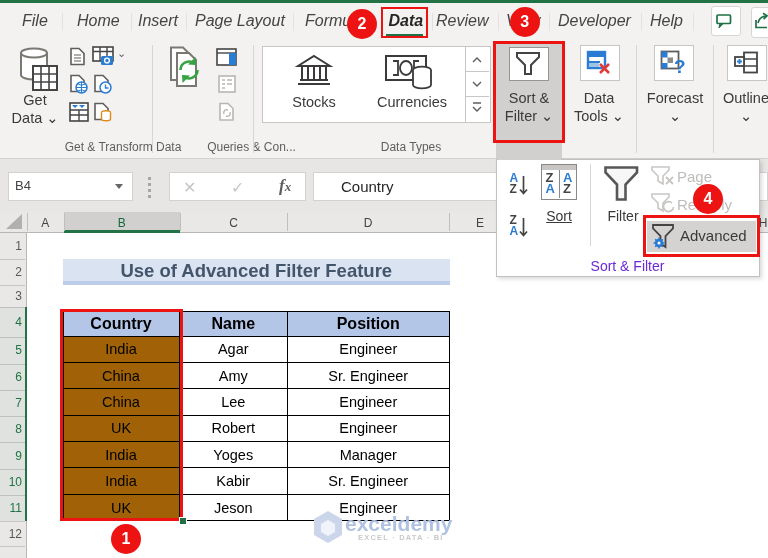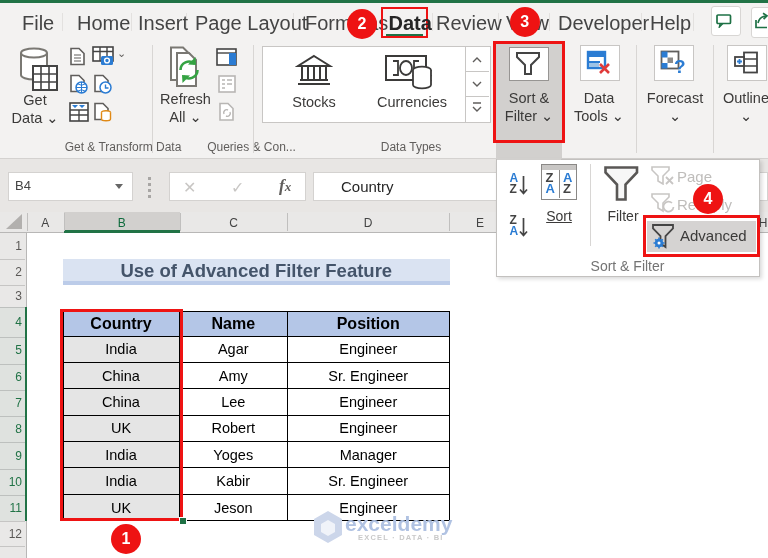--- a/index.html
+++ b/index.html
@@ -1,19 +1,19 @@
 <!DOCTYPE html>
 <html><head>
 <meta charset="utf-8">
 <style>
   html,body{margin:0;padding:0;}
   #stage{position:relative;width:768px;height:558px;overflow:hidden;
     font-family:"Liberation Sans",sans-serif;background:#fff;}
   .abs{position:absolute;}
-  .tab{position:absolute;top:11.5px;font-size:20px;color:#444;white-space:nowrap;}
+  .tab{position:absolute;top:11.5px;font-size:16px;color:#444;white-space:nowrap;font-style:italic;}
   .circ{position:absolute;border-radius:50%;background:#ee1313;color:#fff;
     font-weight:bold;text-align:center;}
   .rlabel{position:absolute;font-size:14.5px;color:#3b3a39;text-align:center;white-space:nowrap;line-height:18px;}
   .glabel{position:absolute;font-size:12px;color:#605e5c;text-align:center;white-space:nowrap;padding-left:48px;}
   .vsep{position:absolute;width:1px;background:#d8d6d4;}
   .iconbox{position:absolute;background:#fff;border:1px solid #c8c6c4;}
   .chead{position:absolute;top:212px;height:21px;font-size:12px;color:#444;
     text-align:center;line-height:22px;}
   .rnum{position:absolute;left:0;width:22px;font-size:12px;color:#5a5856;text-align:right;}
   .menulbl{position:absolute;font-size:14px;color:#3b3a39;text-align:center;}
@@ -110,21 +110,20 @@
   <div class="vsep" style="left:152px;top:45px;height:108px;"></div>
 
   <svg class="abs" style="left:169px;top:46px;" width="34" height="43" viewBox="0 0 34 43">
     <path d="M2 1.5 h12 l7 7 V34 H2 z" fill="#fff" stroke="#7a7873" stroke-width="2"></path>
     <path d="M8 7 h12 l7 7 V40 H8 z" fill="#fff" stroke="#7a7873" stroke-width="2"></path>
     <path d="M11.5 24 a8.5 8.5 0 0 1 14-6.4" fill="none" stroke="#35a343" stroke-width="2.6"></path>
     <path d="M28.5 24 a8.5 8.5 0 0 1 -14 6.4" fill="none" stroke="#35a343" stroke-width="2.6"></path>
     <path d="M26.5 11 l0.5 8 l-8-0.5 z" fill="#35a343"></path>
     <path d="M13.5 37 l-0.5-8 l8 0.5 z" fill="#35a343"></path>
   </svg>
-  <div class="rlabel" style="left:158px;top:90px;width:55px;">Refresh<br>All ⌄</div>
   <svg class="abs" style="left:216px;top:48px;" width="21" height="18" viewBox="0 0 21 18">
     <rect x="1" y="1" width="19" height="16" fill="#fff" stroke="#444" stroke-width="1.6"></rect>
     <path d="M1 5 h19" stroke="#444" stroke-width="1.4"></path>
     <rect x="13" y="5" width="7" height="12" fill="#2b7cd3"></rect>
   </svg>
   <svg class="abs" style="left:218px;top:75px;" width="18" height="18" viewBox="0 0 18 18">
     <rect x="1" y="1" width="16" height="16" fill="#fff" stroke="#b8b6b4" stroke-width="1.6"></rect>
     <path d="M4 5 h3 M9 5 h5 M4 9 h3 M9 9 h5 M4 13 h3" stroke="#b8b6b4" stroke-width="1.3"></path>
   </svg>
   <svg class="abs" style="left:218px;top:102px;" width="18" height="20" viewBox="0 0 18 20">
@@ -303,21 +302,21 @@
       <tr style="height:26.4px;">
             <td class="gc">UK</td>
             <td class="wc">Jeson</td>
             <td class="wc">Engineer</td>
           </tr>
     </tbody>
       </table>
   </div>
   <style>
     #tbl td{padding:0;}
-    .gc{background:#e5e5e5;border:1.6px solid #000;text-align:center;font-size:14.5px;color:#000;}
+    .gc{background:#a16207;border:1.6px solid #000;text-align:center;font-size:14.5px;color:#000;}
     .wc{background:#fff;border:1.6px solid #000;text-align:center;font-size:14.5px;color:#000;}
   </style>
 
   <svg class="abs" style="left:311px;top:510px;" width="34" height="34" viewBox="0 0 34 34">
     <polygon points="17,1 31,9 31,25 17,33 3,25 3,9" fill="#ccd6ea"></polygon>
     <polygon points="17,10 24,14 24,22 17,26 10,22 10,14" fill="#f0f3f9"></polygon>
   </svg>
   <div class="abs" style="left:345px;top:512px;font-size:21px;font-weight:bold;color:#b0c2e2;">exceldemy</div>
   <div class="abs" style="left:358px;top:533px;font-size:7.5px;font-weight:bold;color:#c9c9c9;letter-spacing:1.2px;">EXCEL · DATA · BI</div>
 
@@ -368,20 +367,20 @@
   <svg class="abs" style="left:651px;top:223px;" width="27" height="27" viewBox="0 0 27 27">
     <path d="M2 2 h20 v3.5 l-7.5 7.5 v11 l-5-3.5 v-7.5 l-7.5-7.5 z" fill="none" stroke="#444" stroke-width="1.8"></path>
     <circle cx="8" cy="20" r="4.2" fill="#2b7cd3"></circle>
     <circle cx="8" cy="20" r="1.5" fill="#fff"></circle>
     <g stroke="#2b7cd3" stroke-width="1.6">
       <path d="M8 14.5 v2 M8 23.5 v2 M2.5 20 h2 M11.5 20 h2 M4.2 16.2 l1.4 1.4 M10.4 22.4 l1.4 1.4 M11.8 16.2 l-1.4 1.4 M5.6 22.4 l-1.4 1.4"></path>
     </g>
   </svg>
   <div class="abs" style="left:680px;top:227px;font-size:15px;color:#3b3a39;">Advanced</div>
   <div class="abs" style="left:642.5px;top:214.5px;width:117px;height:42.5px;border:3px solid #ee1313;box-sizing:border-box;"></div>
-  <div class="menulbl" style="left:560px;top:258px;width:135px;color:#737373;">Sort &amp; Filter</div>
+  <div class="menulbl" style="left:560px;top:258px;width:135px;color:#6d28d9;">Sort &amp; Filter</div>
 
   <div class="abs" style="left:493px;top:41px;width:71.5px;height:101.5px;border:3px solid #ee1313;box-sizing:border-box;"></div>
 
   <div class="circ" style="left:347px;top:8.7px;width:30px;height:30px;font-size:16px;line-height:30px;">2</div>
   <div class="circ" style="left:509.6px;top:6.6px;width:30px;height:30px;font-size:16px;line-height:30px;">3</div>
   <div class="circ" style="left:693px;top:183.5px;width:30px;height:30px;font-size:16px;line-height:30px;">4</div>
 </div>
 
 </body></html>

